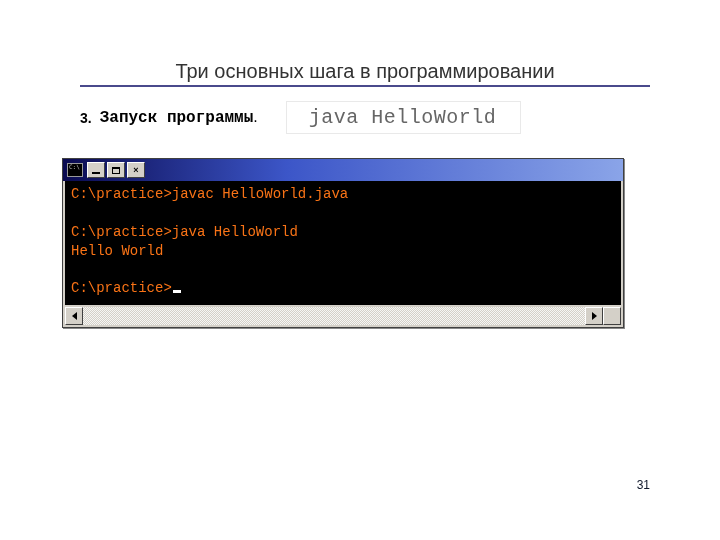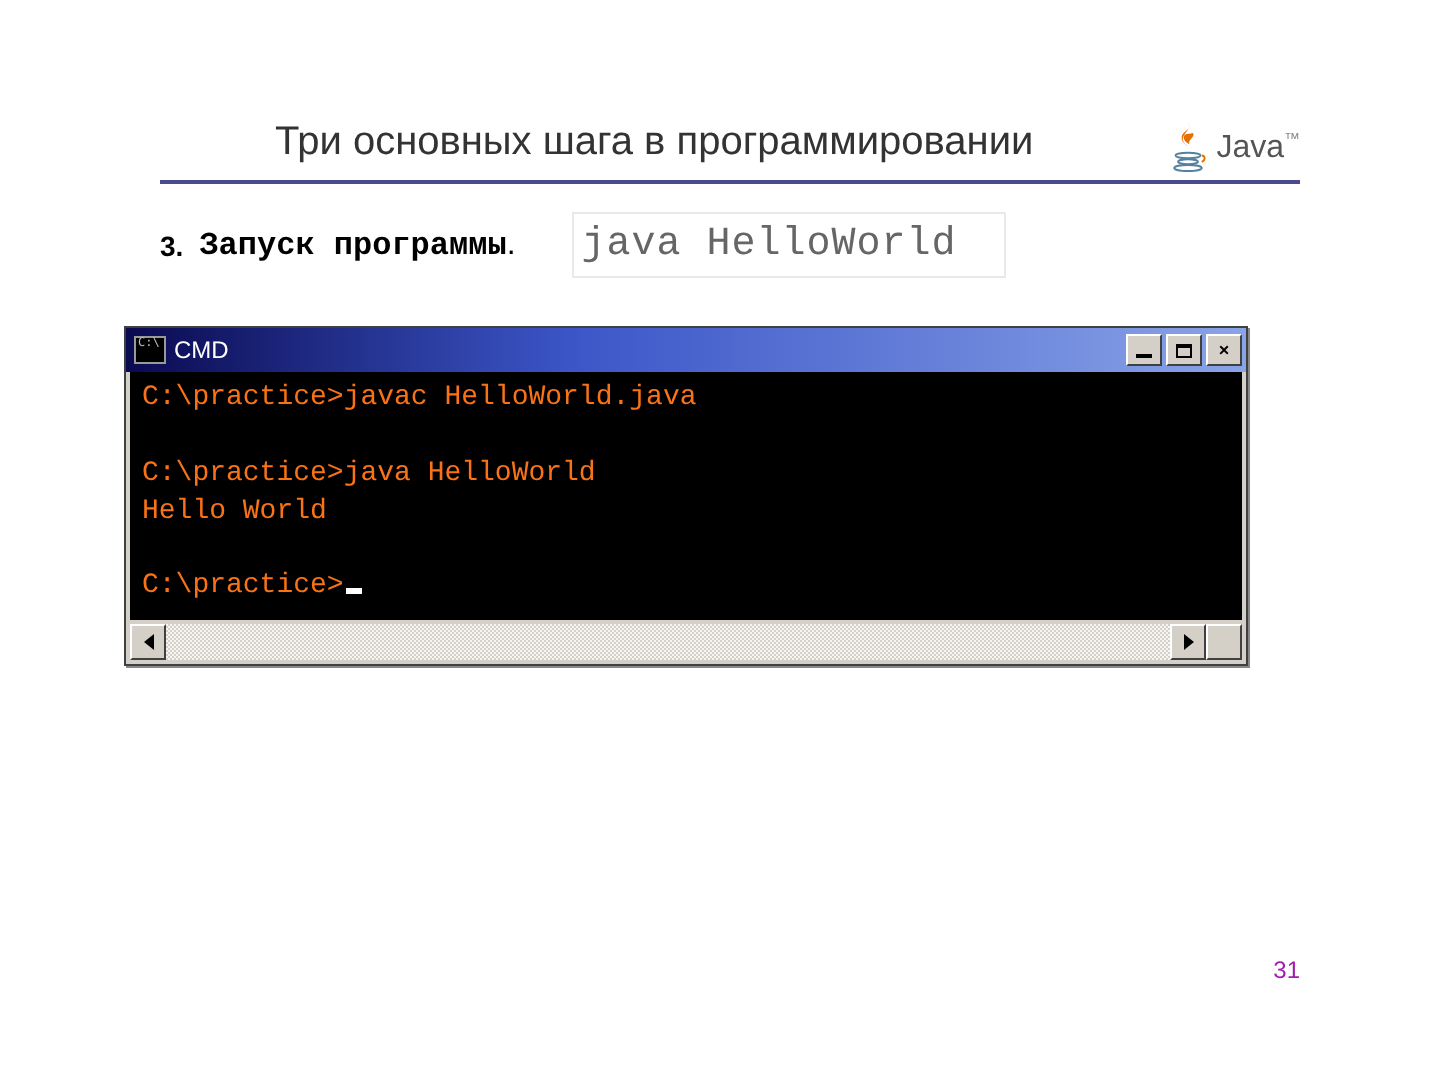--- a/index.html
+++ b/index.html
@@ -71,21 +71,21 @@
   }
   .step-dot {
     font-size: 16px;
     color: #000;
     font-weight: normal;
   }
   .code-img {
     margin-left: 20px;
     background: #fff;
     border: 1px solid #e9e9e9;
-    padding: 4px 24px 4px 4px;
+    padding: 4px 24px 4px 22px;
     font-family: "Courier New", monospace;
     font-size: 20px;
     color: #666;
     letter-spacing: 0.5px;
   }
 
   
   .cmd-window {
     width: 560px;
     border: 1px solid #404040;
@@ -208,57 +208,43 @@
     border: 1px solid #fff;
     border-right-color: #404040;
     border-bottom-color: #404040;
   }
 
   .page-num {
     position: absolute;
     bottom: 48px;
     right: 70px;
     font-size: 12px;
-    color: #a21caf;
+    color: #0f172a;
   }
 </style>
 </head>
 <body>
 
 <div class="slide">
 
   <div class="title-row">
     <div class="title">Три основных шага в программировании</div>
-    <div class="java-logo">
-      <svg class="java-cup" viewBox="0 0 32 44">
-        <path d="M16 2c4 5-5 8-4 14 1 4 7 6 7 6s-9-3-8-9c1-5 9-6 5-11z" fill="#e76f00"></path>
-        <path d="M20 10c2 3-4 5-3 9 0 0-6-3-4-7 1-2 5-1 7-2z" fill="#e76f00"></path>
-        <ellipse cx="16" cy="28" rx="10" ry="2.2" fill="none" stroke="#5382a1" stroke-width="1.5"></ellipse>
-        <ellipse cx="16" cy="33" rx="8" ry="2" fill="none" stroke="#5382a1" stroke-width="1.5"></ellipse>
-        <ellipse cx="16" cy="38" rx="11" ry="2.4" fill="none" stroke="#5382a1" stroke-width="1.5"></ellipse>
-        <path d="M27 28c3 0 3 4 0 5" fill="none" stroke="#e76f00" stroke-width="1.5"></path>
-      </svg>
-      <span class="java-word">
-        <span>Java</span><span class="tm">™</span>
-      </span>
-    </div>
   </div>
 
   <div class="step-row">
     <span class="step-num">3.</span>
     <span>
       <span class="step-text">Запуск программы</span><span class="step-dot">.</span>
     </span>
     <span class="code-img">java HelloWorld</span>
   </div>
 
   <div class="cmd-window">
     <div class="cmd-titlebar">
       <span class="cmd-sysicon"></span>
-      <span class="cmd-title">CMD</span>
       <div class="win-btns">
         <div class="win-btn min"></div>
         <div class="win-btn max"></div>
         <div class="win-btn close">×</div>
       </div>
     </div>
     <div class="cmd-body"><span>C:\practice&gt;javac HelloWorld.java</span>
 <span></span>
 <span>C:\practice&gt;java HelloWorld</span>
 <span>Hello World</span>

